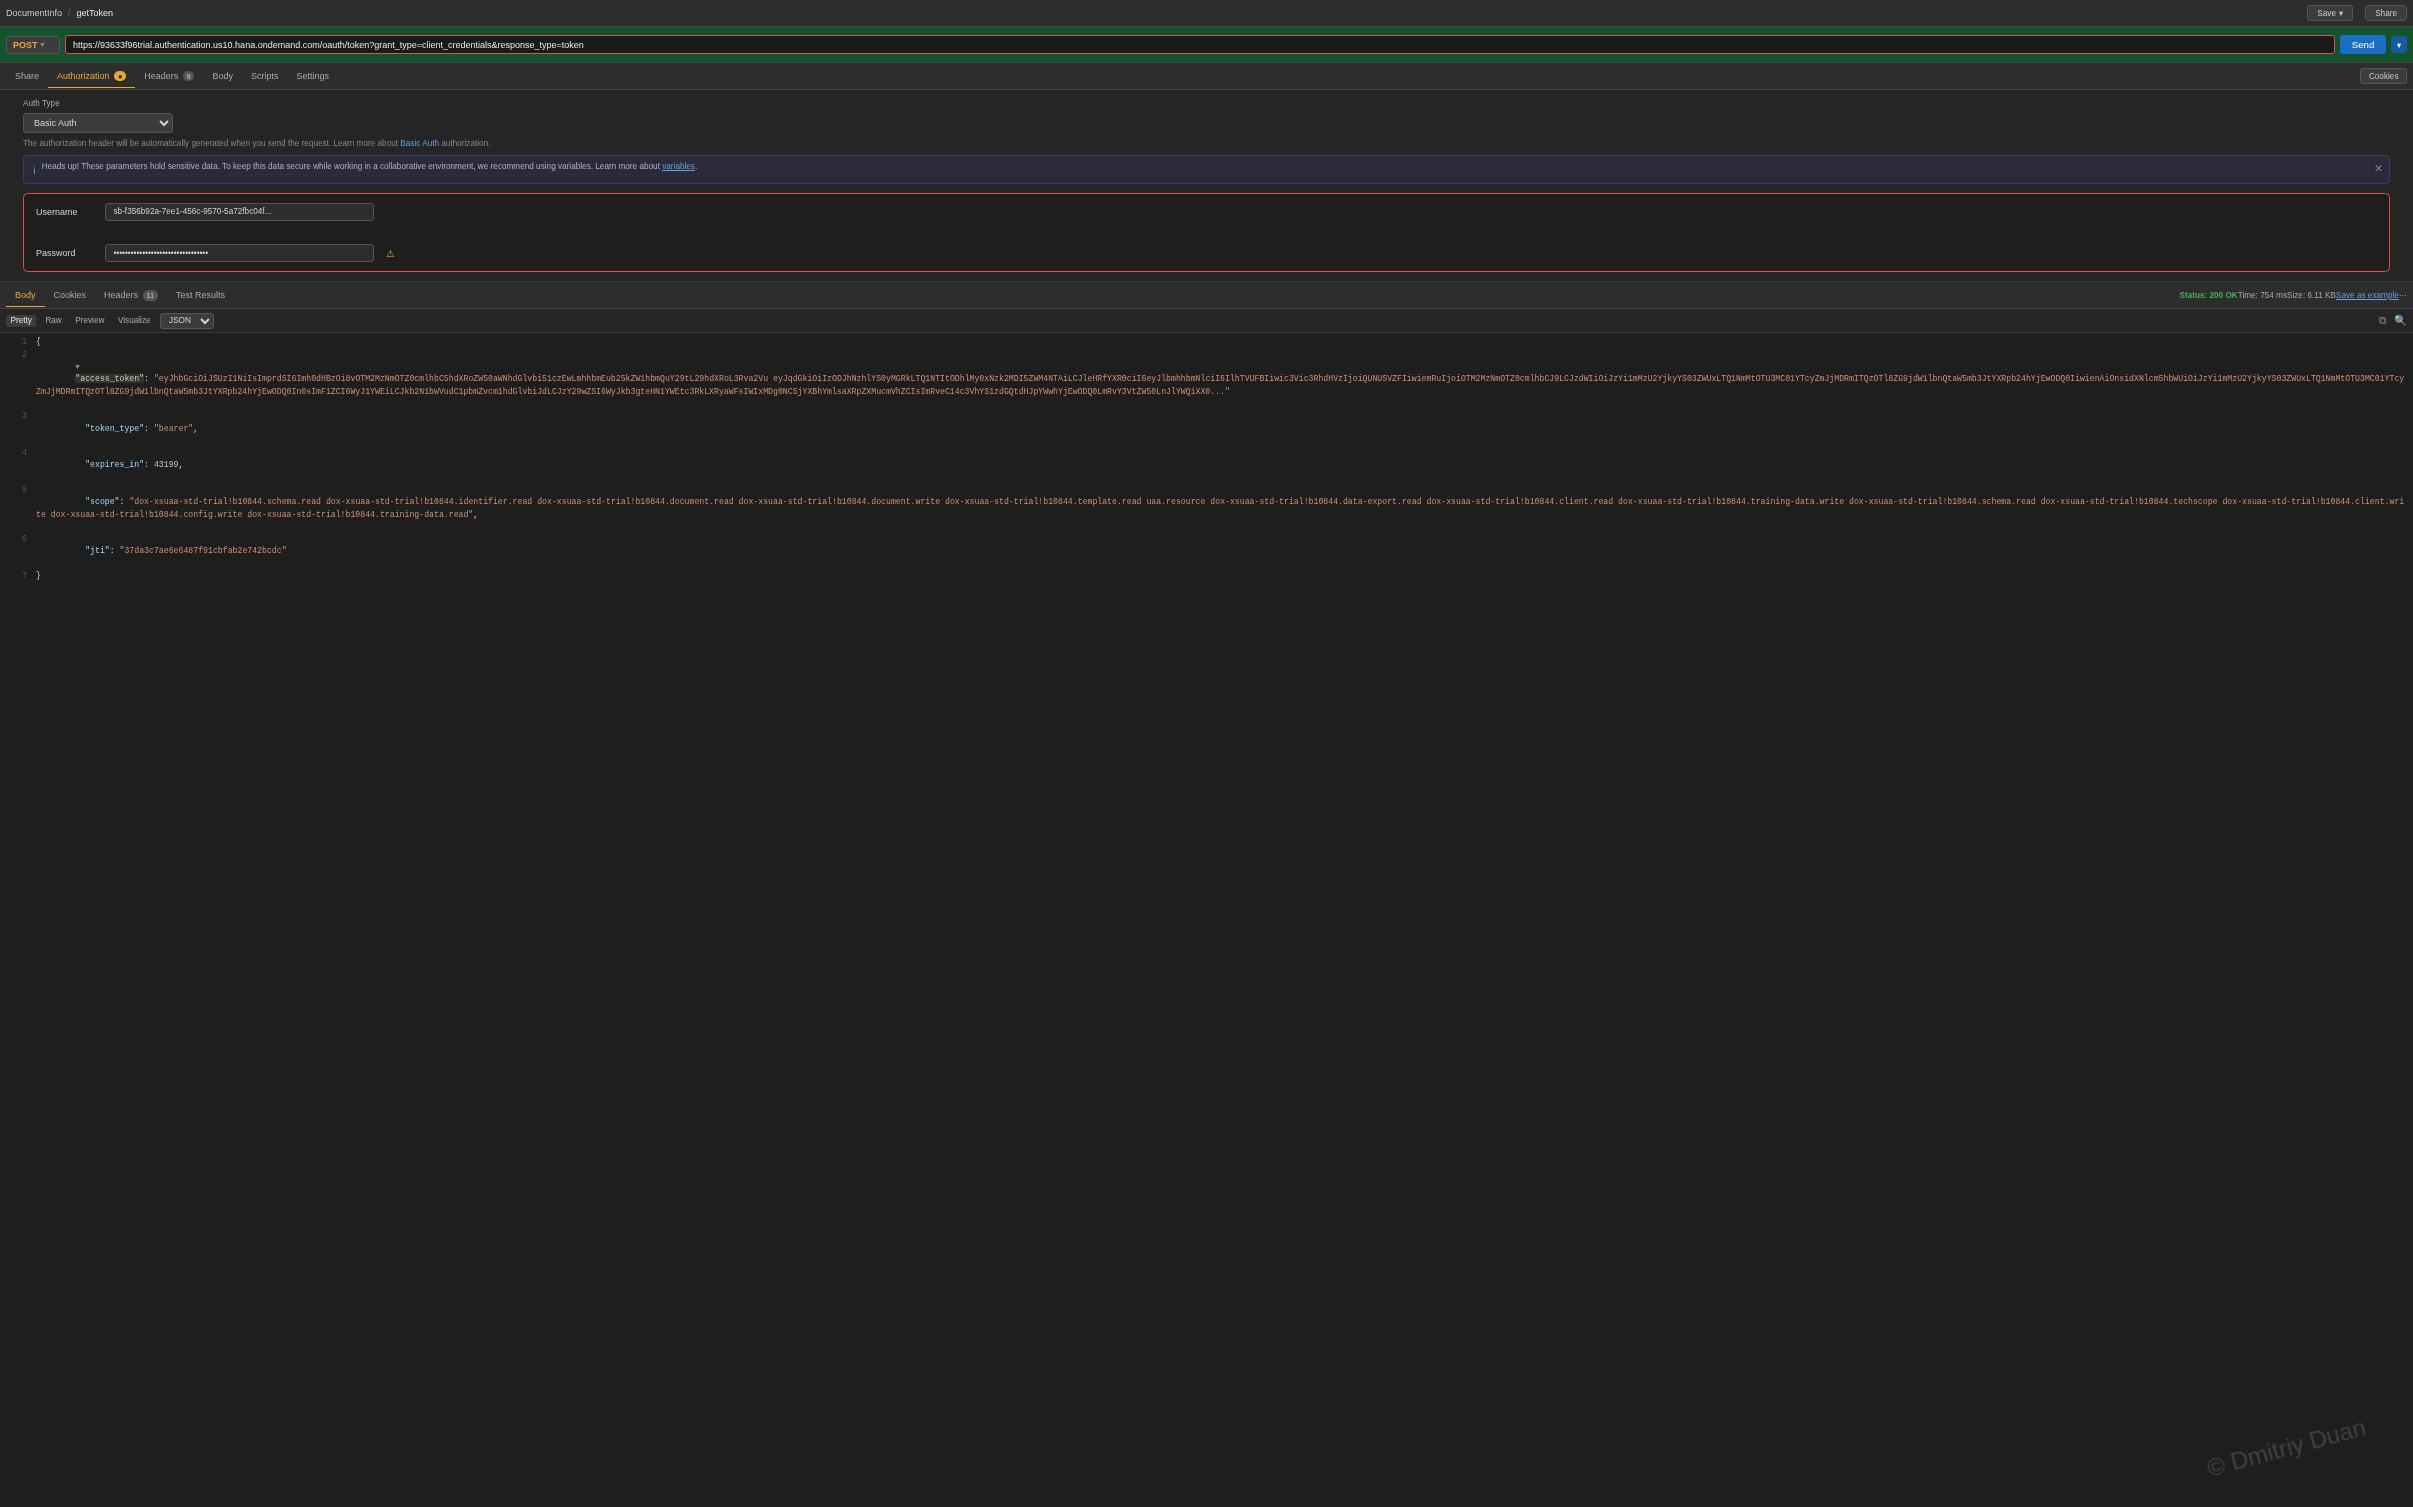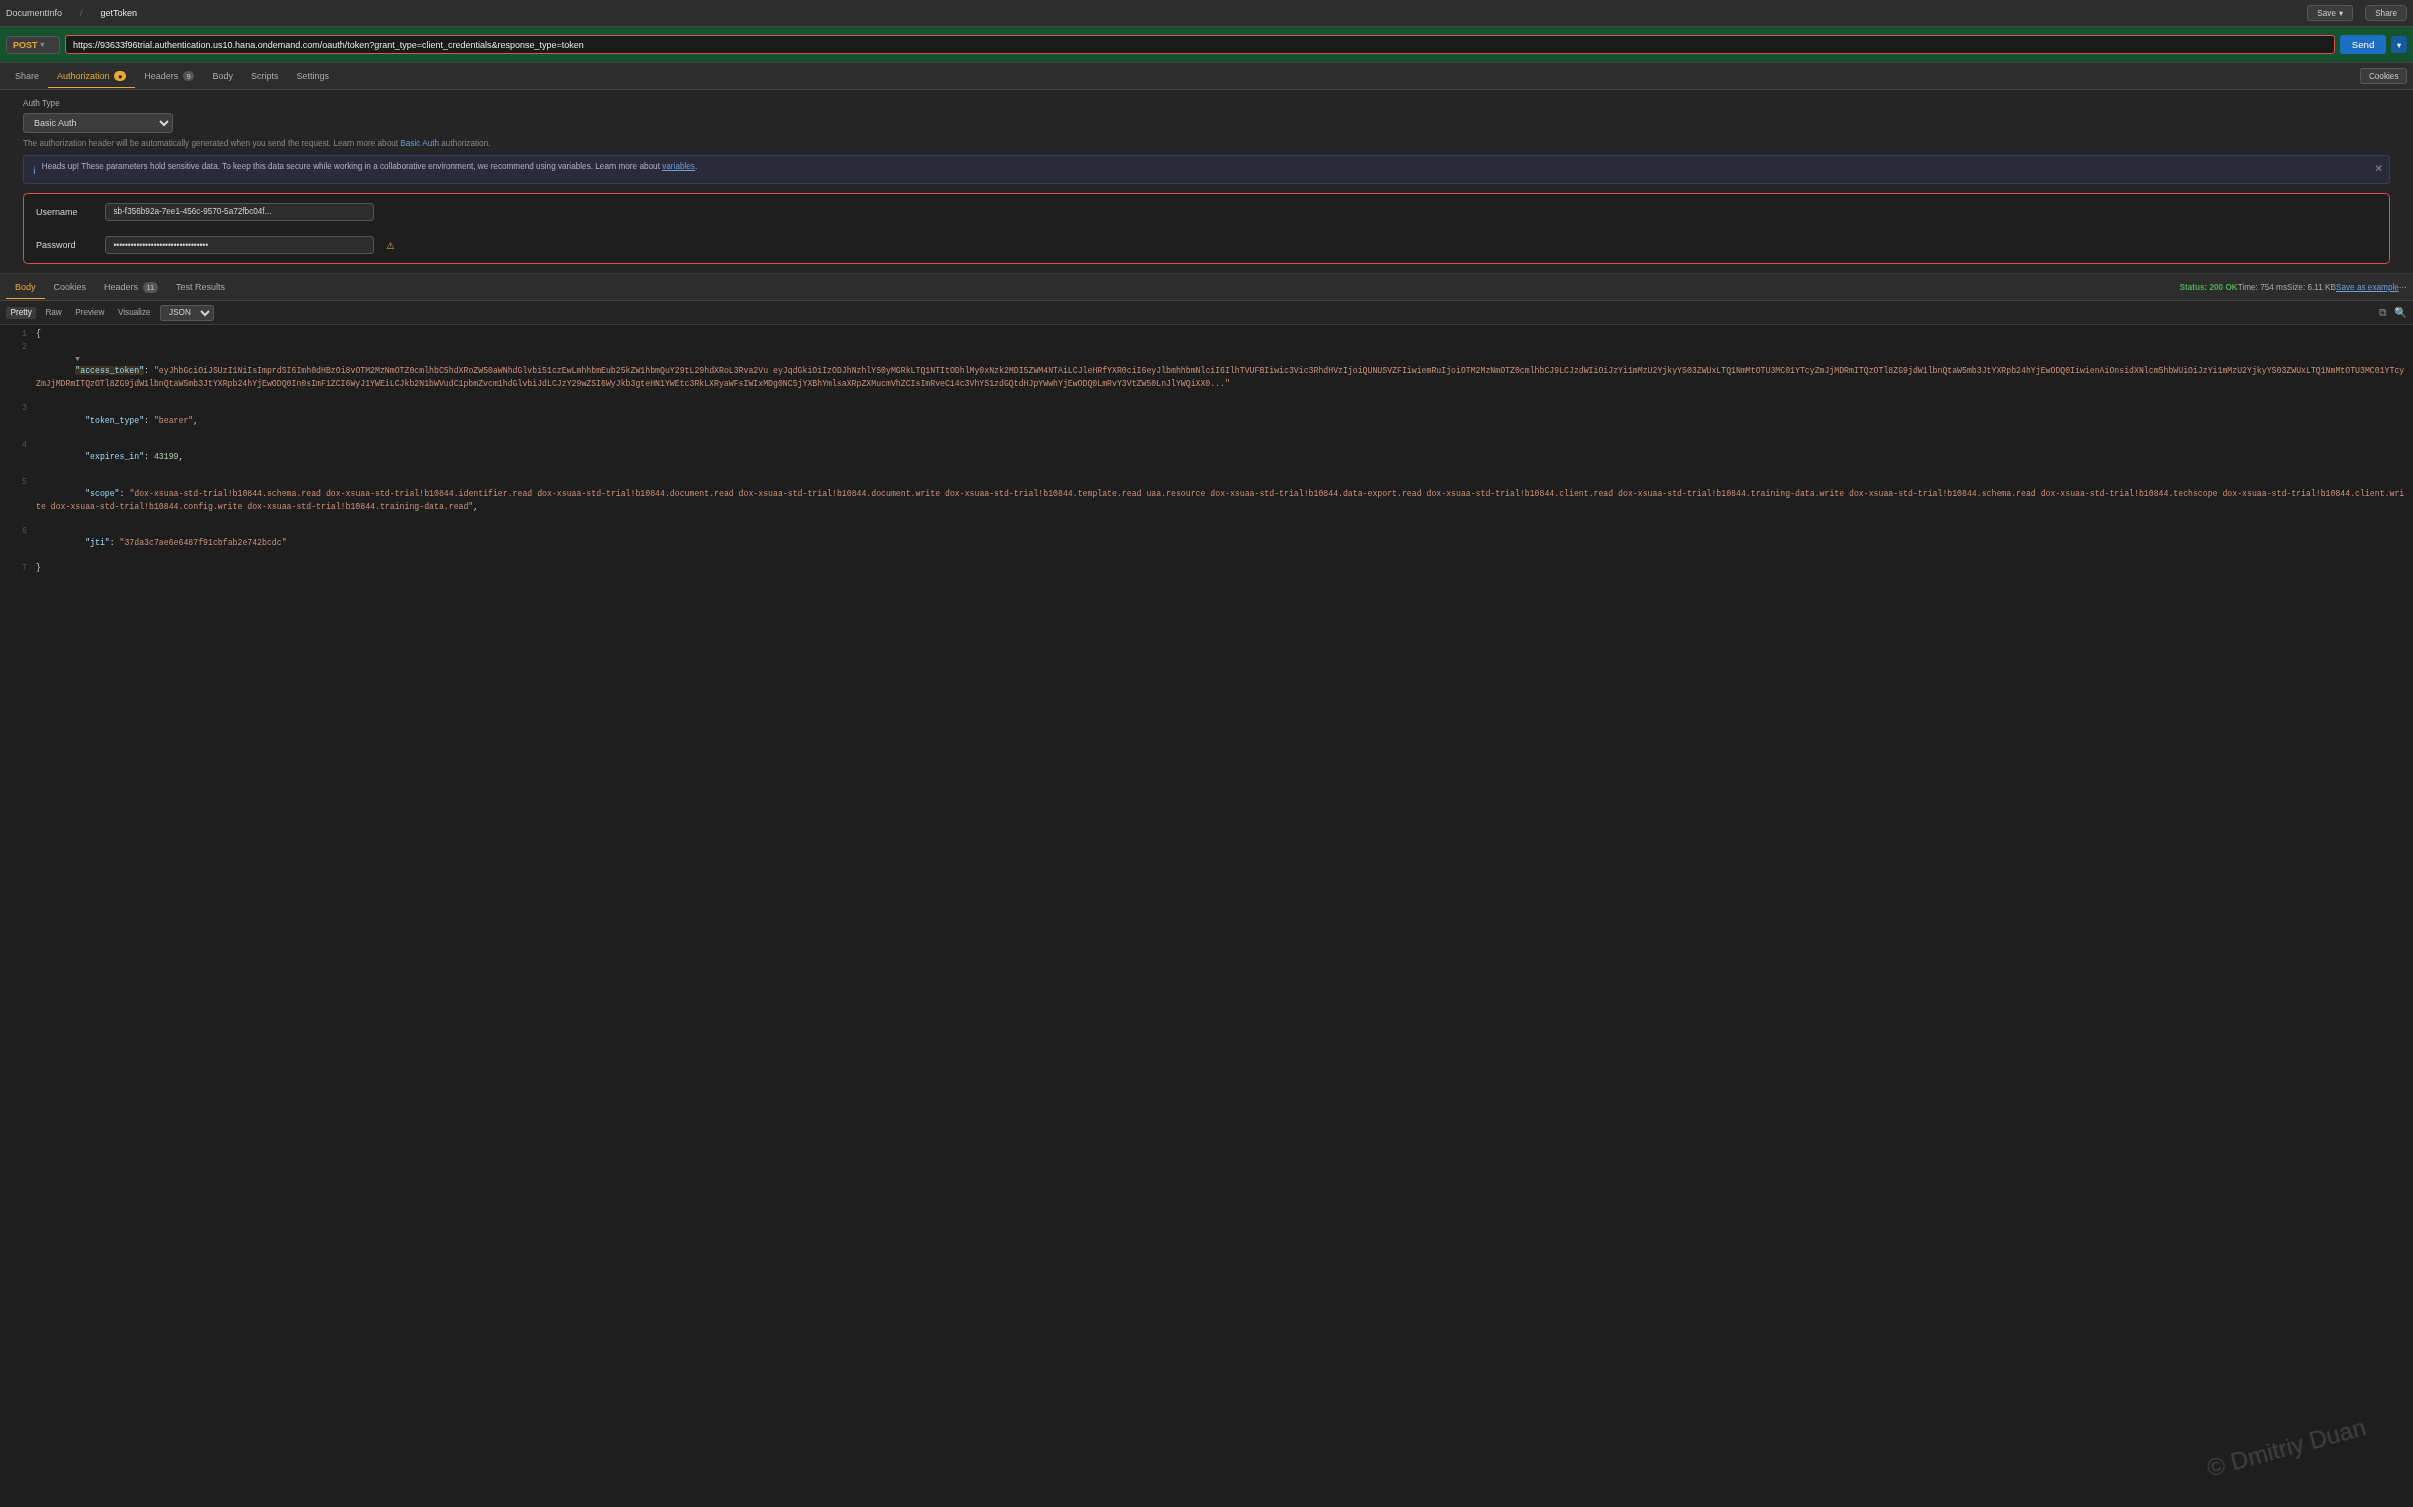--- a/index.html
+++ b/index.html
@@ -1,20 +1,20 @@
 <!DOCTYPE html>
 <html style="font-size:12px"><head>
   <meta charset="utf-8">
   <style>
     * { box-sizing: border-box; margin: 0; padding: 0; }
     body { font-family: -apple-system, BlinkMacSystemFont, 'Segoe UI', Arial, sans-serif; font-size: 9px; background: #1e1e1e; color: #d4d4d4; height: 100vh; overflow: hidden; display: flex; flex-direction: column; }
 
     
     .top-bar { background: #2d2d2d; border-bottom: 0.7px solid #444; display: flex; align-items: center; padding: 3px 6px; gap: 6px; height: 27px; }
-    .top-bar-left { display: flex; align-items: flex-end; gap: 18px; font-size: 9px; color: #ccc; }
+    .top-bar-left { display: flex; align-items: flex-end; gap: 6px; font-size: 9px; color: #ccc; }
     .top-bar-sep { color: #666; }
     .top-bar-title { color: #e8e8e8; font-weight: 500; }
     .top-bar-actions { margin-left: auto; display: flex; gap: 12px; }
     .btn-save { background: #3c3c3c; border: 0.7px solid #555; color: #ccc; padding: 2.2px 9px; border-radius: 2.2px; cursor: pointer; font-size: 8.2px; display: flex; align-items: center; gap: 3px; }
     .btn-share { background: #3c3c3c; border: 0.7px solid #555; color: #ccc; padding: 2.2px 9px; border-radius: 4px; cursor: pointer; font-size: 8.2px; }
 
     
     .url-row { background: #14532d; border-bottom: 0.7px solid #444; display: flex; align-items: center; padding: 4.5px 6px; gap: 4.5px; height: 36px; }
     .method-select { background: #3c3c3c; border: 0.7px solid #555; color: #e8a838; padding: 3px 6px; border-radius: 3px; font-size: 9px; font-weight: bold; cursor: pointer; display: flex; align-items: center; gap: 3px; min-width: 54px; }
     .method-arrow { color: #888; font-size: 7.5px; }
@@ -38,21 +38,21 @@
     .auth-desc a { color: #6a9fd8; text-decoration: none; }
 
     
     .info-banner { background: #2a2a3a; border: 0.7px solid #3a3a6a; border-radius: 3px; padding: 6px 9px; margin: 7.5px 0 0 0; display: flex; align-items: flex-start; gap: 6px; font-size: 8.2px; color: #b0b0c8; position: relative; }
     .info-icon { color: #6a9fd8; font-size: 10.5px; margin-top: 0.7px; }
     .info-close { position: absolute; right: 6px; top: 6px; cursor: pointer; color: #888; font-size: 10.5px; }
     .info-link { color: #6a9fd8; text-decoration: underline; cursor: pointer; }
 
     
     .creds-box { border: 1.1px solid #e05050; border-radius: 4.5px; padding: 9px 12px; margin-top: 9px; background: #1e1e1e; }
-    .cred-row { display: flex; align-items: center; gap: 9px; margin-bottom: 15px; }
+    .cred-row { display: flex; align-items: center; gap: 9px; margin-bottom: 23px; }
     .cred-row:last-child { margin-bottom: 0; }
     .cred-label { font-size: 9px; color: #d4d4d4; width: 60px; flex-shrink: 0; }
     .cred-input { flex: 1; background: #2d2d2d; border: 0.7px solid #555; color: #d4d4d4; padding: 3.7px 7.5px; border-radius: 3px; font-size: 8.2px; outline: none; max-width: 269px; }
     .cred-warn { color: #e8a838; margin-left: 3px; font-size: 9.7px; }
 
     
     .bottom-area { display: flex; flex-direction: column; flex: 1; overflow: hidden; }
 
     
     .response-tabs { background: #2d2d2d; border-bottom: 0.7px solid #444; display: flex; align-items: center; padding: 0 6px; height: 27px; }

